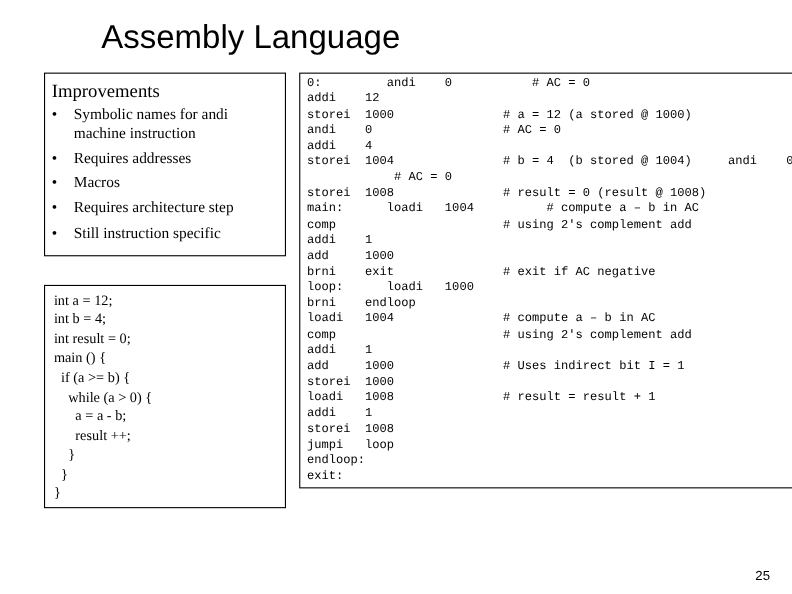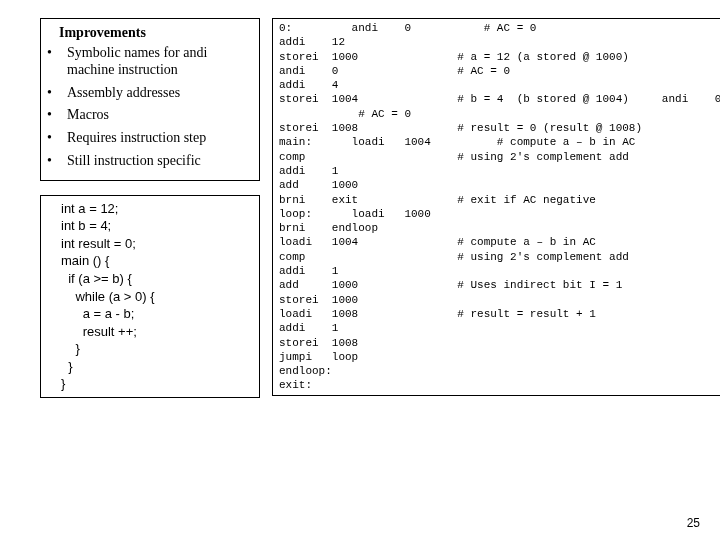--- a/index.html
+++ b/index.html
@@ -32,23 +32,23 @@
   }
   .right-col {
     flex: 1;
   }
   .box {
     border: 1px solid #000;
     padding: 4px 6px;
     box-sizing: border-box;
   }
   .section-head {
-    font-weight: bold;
-    font-size: 14px;
-    margin: 2px 0 4px 12px;
+    font-weight: normal;
+    font-size: 17px;
+    margin: 2px 0 4px 0;
   }
   .bullets {
     list-style: none;
     padding: 0;
     margin: 0 0 6px 0;
     font-size: 14px;
   }
   .bullets li {
     display: flex;
     margin-bottom: 6px;
@@ -56,23 +56,23 @@
   }
   .bullet-dot {
     width: 20px;
     flex-shrink: 0;
   }
   .bullet-text {
     flex: 1;
   }
   .code-box {
     border: 1px solid #000;
-    padding: 4px 20px;
-    margin-top: 14px;
-    font-family: Liberation Sans, sans-serif;
+    padding: 4px 8px;
+    margin-top: 26px;
+    font-family: Liberation Serif, serif;
     font-size: 13px;
     line-height: 1.35;
     white-space: pre;
     box-sizing: border-box;
   }
   .asm-box {
     border: 1px solid #000;
     padding: 2px 6px;
     font-family: "Courier New", monospace;
     font-size: 11px;
@@ -87,44 +87,45 @@
     right: 20px;
     font-family: Arial, sans-serif;
     font-size: 12px;
     text-align: center;
   }
 </style>
 </head>
 <body>
 
 <div class="slide">
+  <h1 class="title">Assembly Language</h1>
 
   <div class="columns">
 
     <div class="left-col">
       <div class="box">
         <div class="section-head">Improvements</div>
         <ul class="bullets">
           <li>
               <span class="bullet-dot">•</span>
               <span class="bullet-text">Symbolic names for andi machine instruction</span>
             </li>
           <li>
               <span class="bullet-dot">•</span>
-              <span class="bullet-text">Assembly addresses</span>
+              <span class="bullet-text">Requires addresses</span>
             </li>
           <li>
               <span class="bullet-dot">•</span>
               <span class="bullet-text">Macros</span>
             </li>
         </ul>
         <ul class="bullets">
           <li>
               <span class="bullet-dot">•</span>
-              <span class="bullet-text">Requires instruction step</span>
+              <span class="bullet-text">Requires architecture step</span>
             </li>
           <li>
               <span class="bullet-dot">•</span>
               <span class="bullet-text">Still instruction specific</span>
             </li>
         </ul>
       </div>
 
       <div class="code-box">int a = 12;
 int b = 4;

